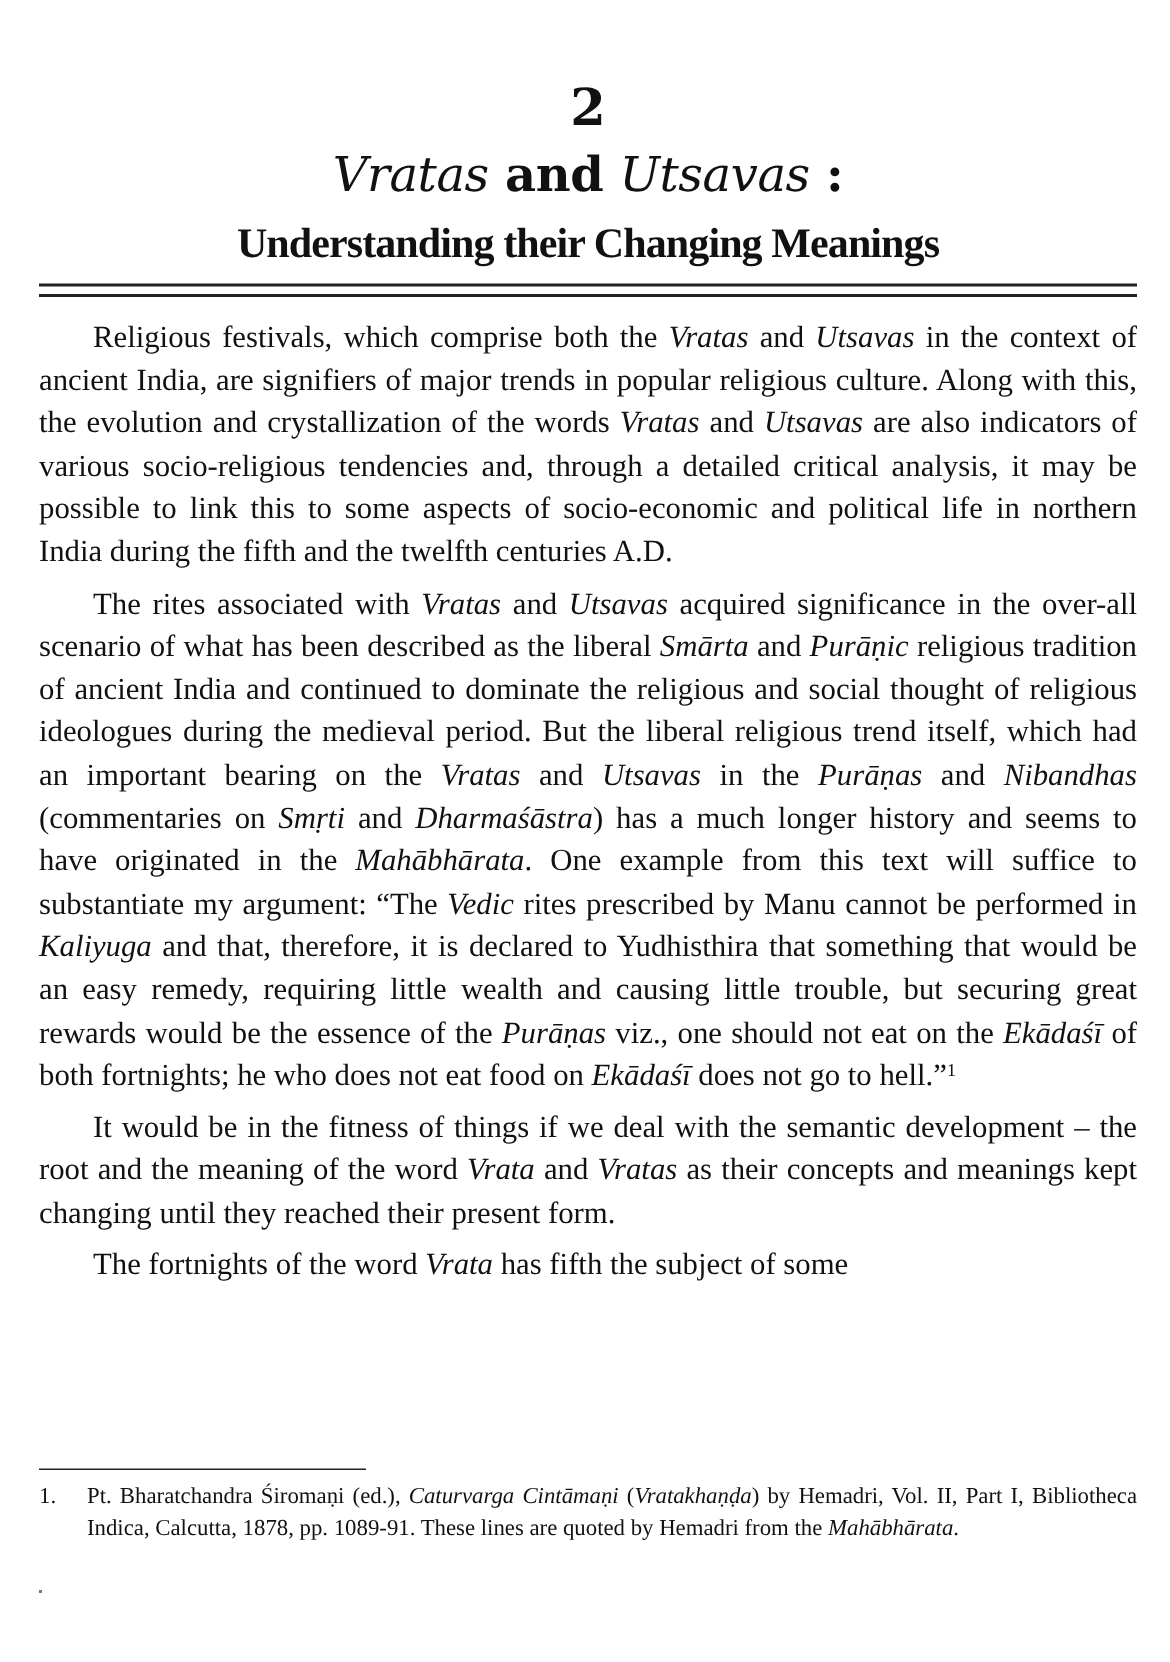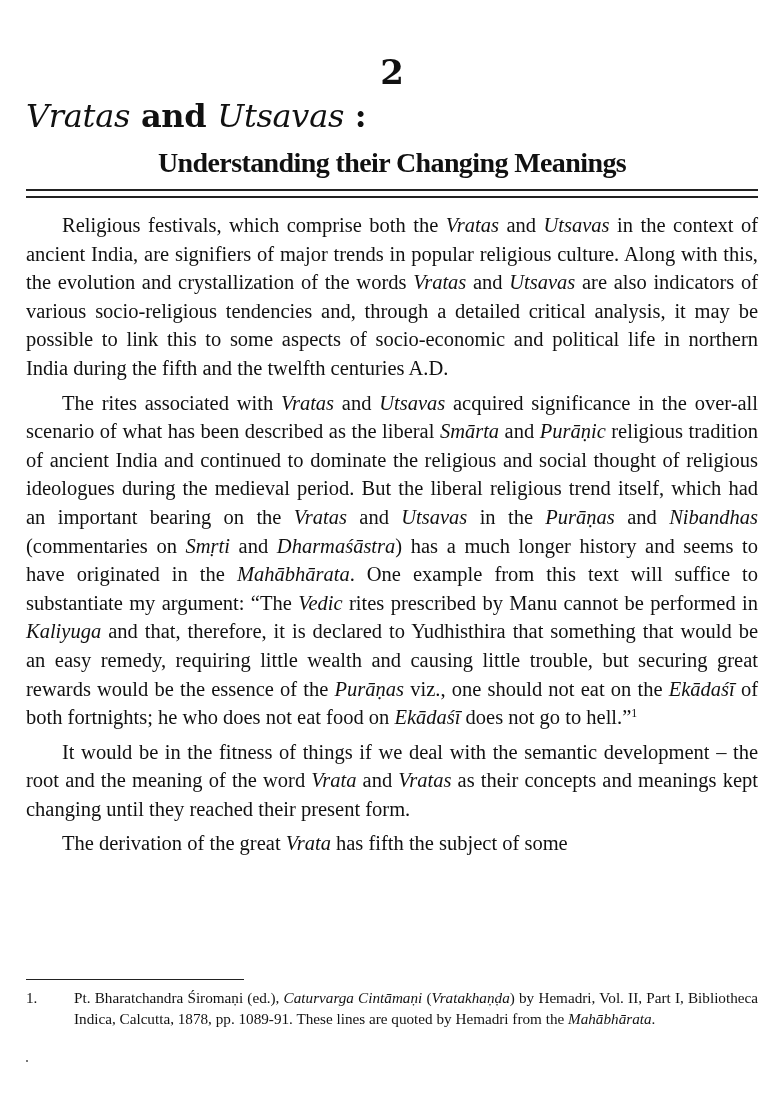--- a/index.html
+++ b/index.html
@@ -1,55 +1,55 @@
 <!DOCTYPE html>
 <html><head>
 <meta charset="utf-8">
 <style>
   html, body { margin:0; padding:0; background:#ffffff; }
   body { width:780px; height:1108px; position:relative; overflow:hidden;
          font-family:"DejaVu Serif", "Liberation Serif", serif; color:#111; }
   .page { position:absolute; left:26px; top:0; width:732px; }
   .chapnum { position:absolute; top:52px; left:0; width:732px; text-align:center;
              font-size:34px; font-weight:bold; line-height:40px; }
-  .title1 { position:absolute; top:96px; left:0; width:732px; text-align:left;
+  .title1 { position:absolute; top:96px; left:0; width:732px; text-align:center;
             font-size:32px; font-weight:bold; line-height:40px; letter-spacing:-0.3px; }
   .title1 i { font-weight:normal; }
   .title2 { position:absolute; top:143px; left:0; width:732px; text-align:center;
             font-size:28px; font-weight:bold; line-height:40px; letter-spacing:-0.6px;font-family:Liberation Serif, serif; }
   .rule { position:absolute; left:0; width:732px; height:0; border-top:2px solid #222; }
   .r1 { top:189px; } .r2 { top:196px; }
   .body { position:absolute; top:211px; left:0; width:732px;
           font-family:"Liberation Serif", serif; font-size:20.5px; line-height:28.6px;
           text-align:justify; }
   .body p { margin:0 0 6px 0; text-indent:36px; }
   .fnrule { position:absolute; top:979px; left:0; width:218px; border-top:1.5px solid #222; }
   .foot { position:absolute; top:988px; left:0; width:732px;
           font-family:"Liberation Serif", serif; font-size:15.2px; line-height:20.5px;
           text-align:justify; }
   .foot .num { position:absolute; left:0; top:0; }
-  .foot .txt { margin-left:48px; display:block; }
+  .foot .txt { margin-left:32px; display:block; }
   sup { font-size:12px; vertical-align:top; position:relative; top:-4px; }
   .dot { position:absolute; left:26px; top:1060px; width:2px; height:2px; background:#777; }
 </style>
 </head>
 <body>
 
 <div class="page">
   <div class="chapnum">2</div>
   <div class="title1"><i>Vratas</i><span> and </span><i>Utsavas</i><span> :</span></div>
   <div class="title2">Understanding their Changing Meanings</div>
   <div class="rule r1"></div>
   <div class="rule r2"></div>
 
   <div class="body">
     <p><span>Religious festivals, which comprise both the </span><i>Vratas</i><span> and </span><i>Utsavas</i><span> in the context of ancient India, are signifiers of major trends in popular religious culture. Along with this, the evolution and crystallization of the words </span><i>Vratas</i><span> and </span><i>Utsavas</i><span> are also indicators of various socio-religious tendencies and, through a detailed critical analysis, it may be possible to link this to some aspects of socio-economic and political life in northern India during the fifth and the twelfth centuries A.D.</span></p>
     <p><span>The rites associated with </span><i>Vratas</i><span> and </span><i>Utsavas</i><span> acquired significance in the over-all scenario of what has been described as the liberal </span><i>Smārta</i><span> and </span><i>Purāṇic</i><span> religious tradition of ancient India and continued to dominate the religious and social thought of religious ideologues during the medieval period. But the liberal religious trend itself, which had an important bearing on the </span><i>Vratas</i><span> and </span><i>Utsavas</i><span> in the </span><i>Purāṇas</i><span> and </span><i>Nibandhas</i><span> (commentaries on </span><i>Smṛti</i><span> and </span><i>Dharmaśāstra</i><span>) has a much longer history and seems to have originated in the </span><i>Mahābhārata</i><span>. One example from this text will suffice to substantiate my argument: “The </span><i>Vedic</i><span> rites prescribed by Manu cannot be performed in </span><i>Kaliyuga</i><span> and that, therefore, it is declared to Yudhisthira that something that would be an easy remedy, requiring little wealth and causing little trouble, but securing great rewards would be the essence of the </span><i>Purāṇas</i><span> viz., one should not eat on the </span><i>Ekādaśī</i><span> of both fortnights; he who does not eat food on </span><i>Ekādaśī</i><span> does not go to hell.”</span><sup>1</sup></p>
     <p><span>It would be in the fitness of things if we deal with the semantic development – the root and the meaning of the word </span><i>Vrata</i><span> and </span><i>Vratas</i><span> as their concepts and meanings kept changing until they reached their present form.</span></p>
-    <p><span>The derivation of the great </span><i>Vrata</i><span> has fifth the subject of some</span></p>
+    <p><span>The fortnights of the word </span><i>Vrata</i><span> has fifth the subject of some</span></p>
   </div>
 
   <div class="fnrule"></div>
   <div class="foot">
     <span class="num">1.</span>
     <span class="txt"><span>Pt. Bharatchandra Śiromaṇi (ed.), </span><i>Caturvarga Cintāmaṇi</i><span> (</span><i>Vratakhaṇḍa</i><span>) by Hemadri, Vol. II, Part I, Bibliotheca Indica, Calcutta, 1878, pp. 1089-91. These lines are quoted by Hemadri from the </span><i>Mahābhārata</i><span>.</span></span>
   </div>
 </div>
 <div class="dot"></div>
 

